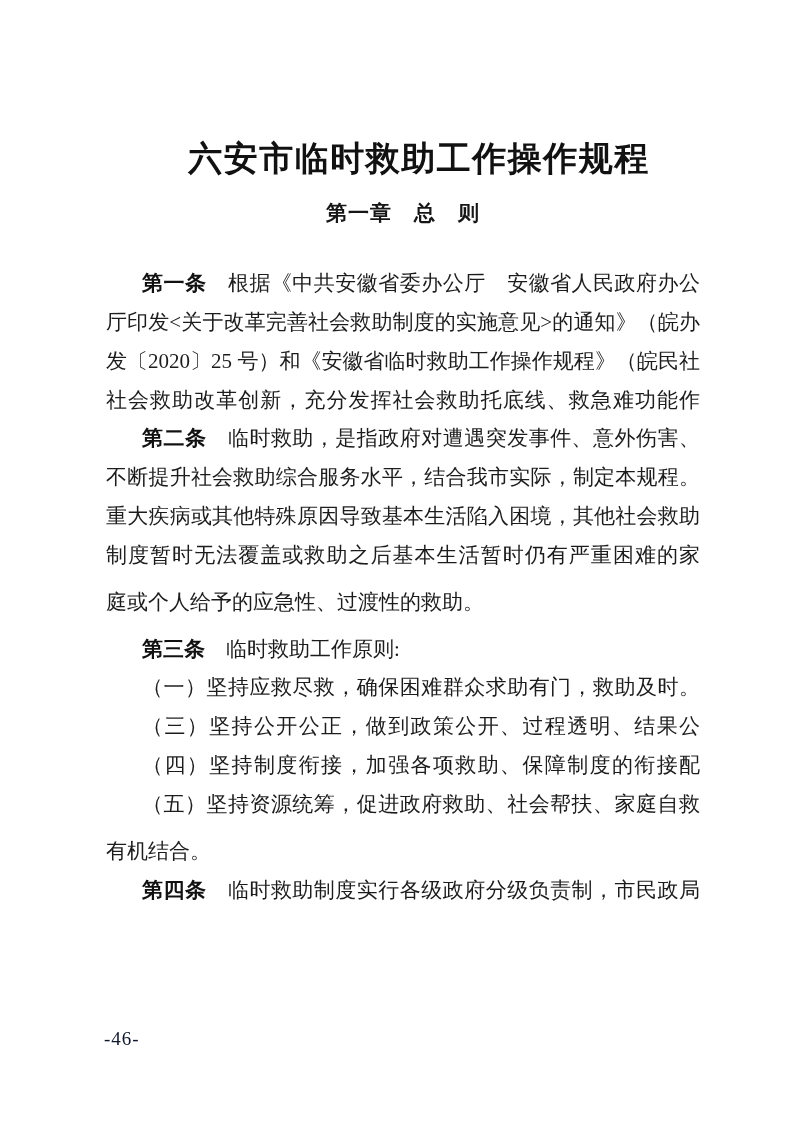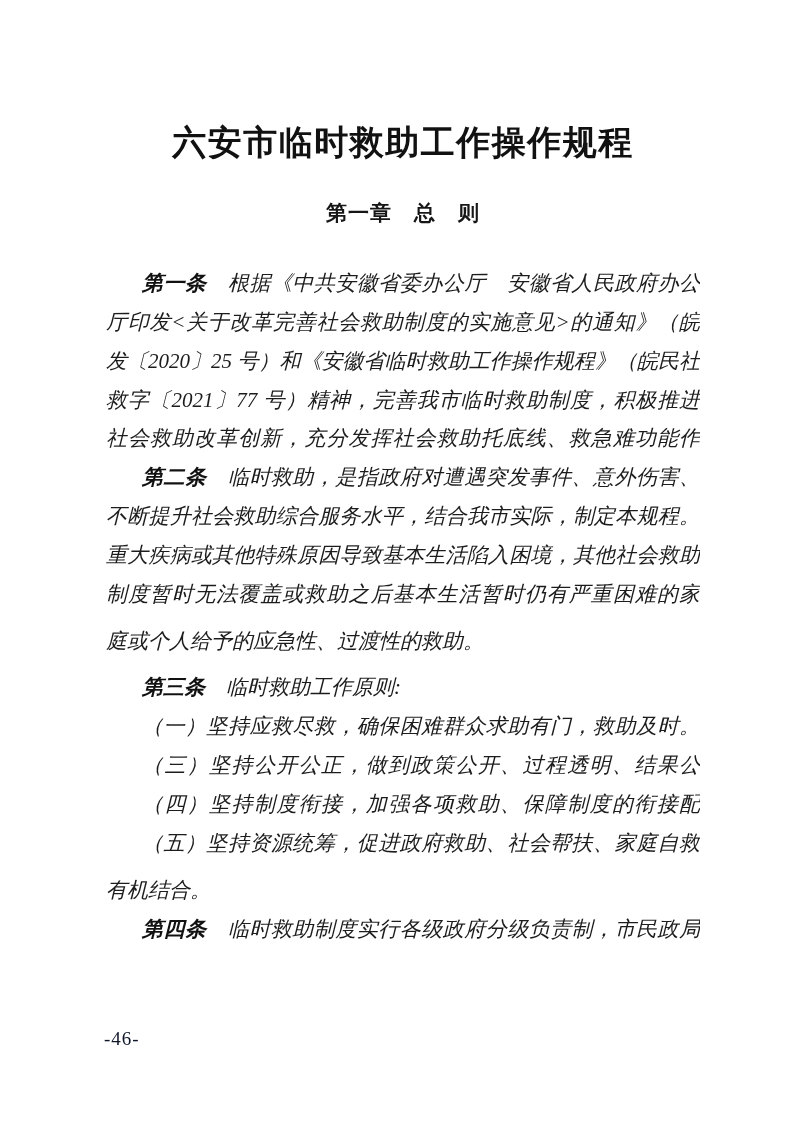--- a/index.html
+++ b/index.html
@@ -14,21 +14,21 @@
     background: #ffffff;
     overflow: hidden;
     font-family: "Liberation Serif", "DejaVu Serif", serif;
     color: #1c1c1c;
   }
   .doc-title {
     position: absolute;
     top: 121px;
     left: 106px;
     width: 594px;
-    margin: 0;
+    margin: 16px;
     text-align: center;
     font-size: 34px;
     line-height: 44px;
     font-weight: 700;
     letter-spacing: 1.5px;
     font-family: "Liberation Serif", "DejaVu Serif", serif;
     color: #111111;
   }
   .chapter-heading {
     position: absolute;
@@ -41,21 +41,20 @@
     letter-spacing: 1px;
     font-family: "Liberation Sans", "DejaVu Sans", sans-serif;
     color: #161616;
     font-weight: bold;
   }
   .body-lines {
     position: absolute;
     top: 264px;
     left: 106px;
     width: 594px;
-    font-style: italic;
   }
   .line {
     height: 38.85px;
     line-height: 38.85px;
     font-size: 21px;
     text-align: justify;
     text-align-last: justify;
     overflow: hidden;
     color: #1c1c1c;
   }
@@ -87,21 +86,20 @@
 
 <div class="page">
   <h1 class="doc-title">六安市临时救助工作操作规程</h1>
 
   <div class="chapter-heading">第一章　总　则</div>
 
   <div class="body-lines">
       <div class="line indent"><span class="art-label">第一条</span>　根据《中共安徽省委办公厅　安徽省人民政府办公</div>
       <div class="line">厅印发&lt;关于改革完善社会救助制度的实施意见&gt;的通知》（皖办</div>
       <div class="line">发〔2020〕25 号）和《安徽省临时救助工作操作规程》（皖民社</div>
-      <div class="line">救字〔2021〕77 号）精神，完善我市临时救助制度，积极推进</div>
       <div class="line">社会救助改革创新，充分发挥社会救助托底线、救急难功能作用，</div>
       <div class="line indent"><span class="art-label">第二条</span>　临时救助，是指政府对遭遇突发事件、意外伤害、</div>
       <div class="line">不断提升社会救助综合服务水平，结合我市实际，制定本规程。</div>
       <div class="line">重大疾病或其他特殊原因导致基本生活陷入困境，其他社会救助</div>
       <div class="line">制度暂时无法覆盖或救助之后基本生活暂时仍有严重困难的家</div>
       <div class="line nostretch">庭或个人给予的应急性、过渡性的救助。</div>
       <div class="line indent nostretch"><span class="art-label">第三条</span>　临时救助工作原则:</div>
       <div class="line indent">（一）坚持应救尽救，确保困难群众求助有门，救助及时。</div>
       <div class="line indent">（三）坚持公开公正，做到政策公开、过程透明、结果公正。</div>
       <div class="line indent">（四）坚持制度衔接，加强各项救助、保障制度的衔接配合，</div>

